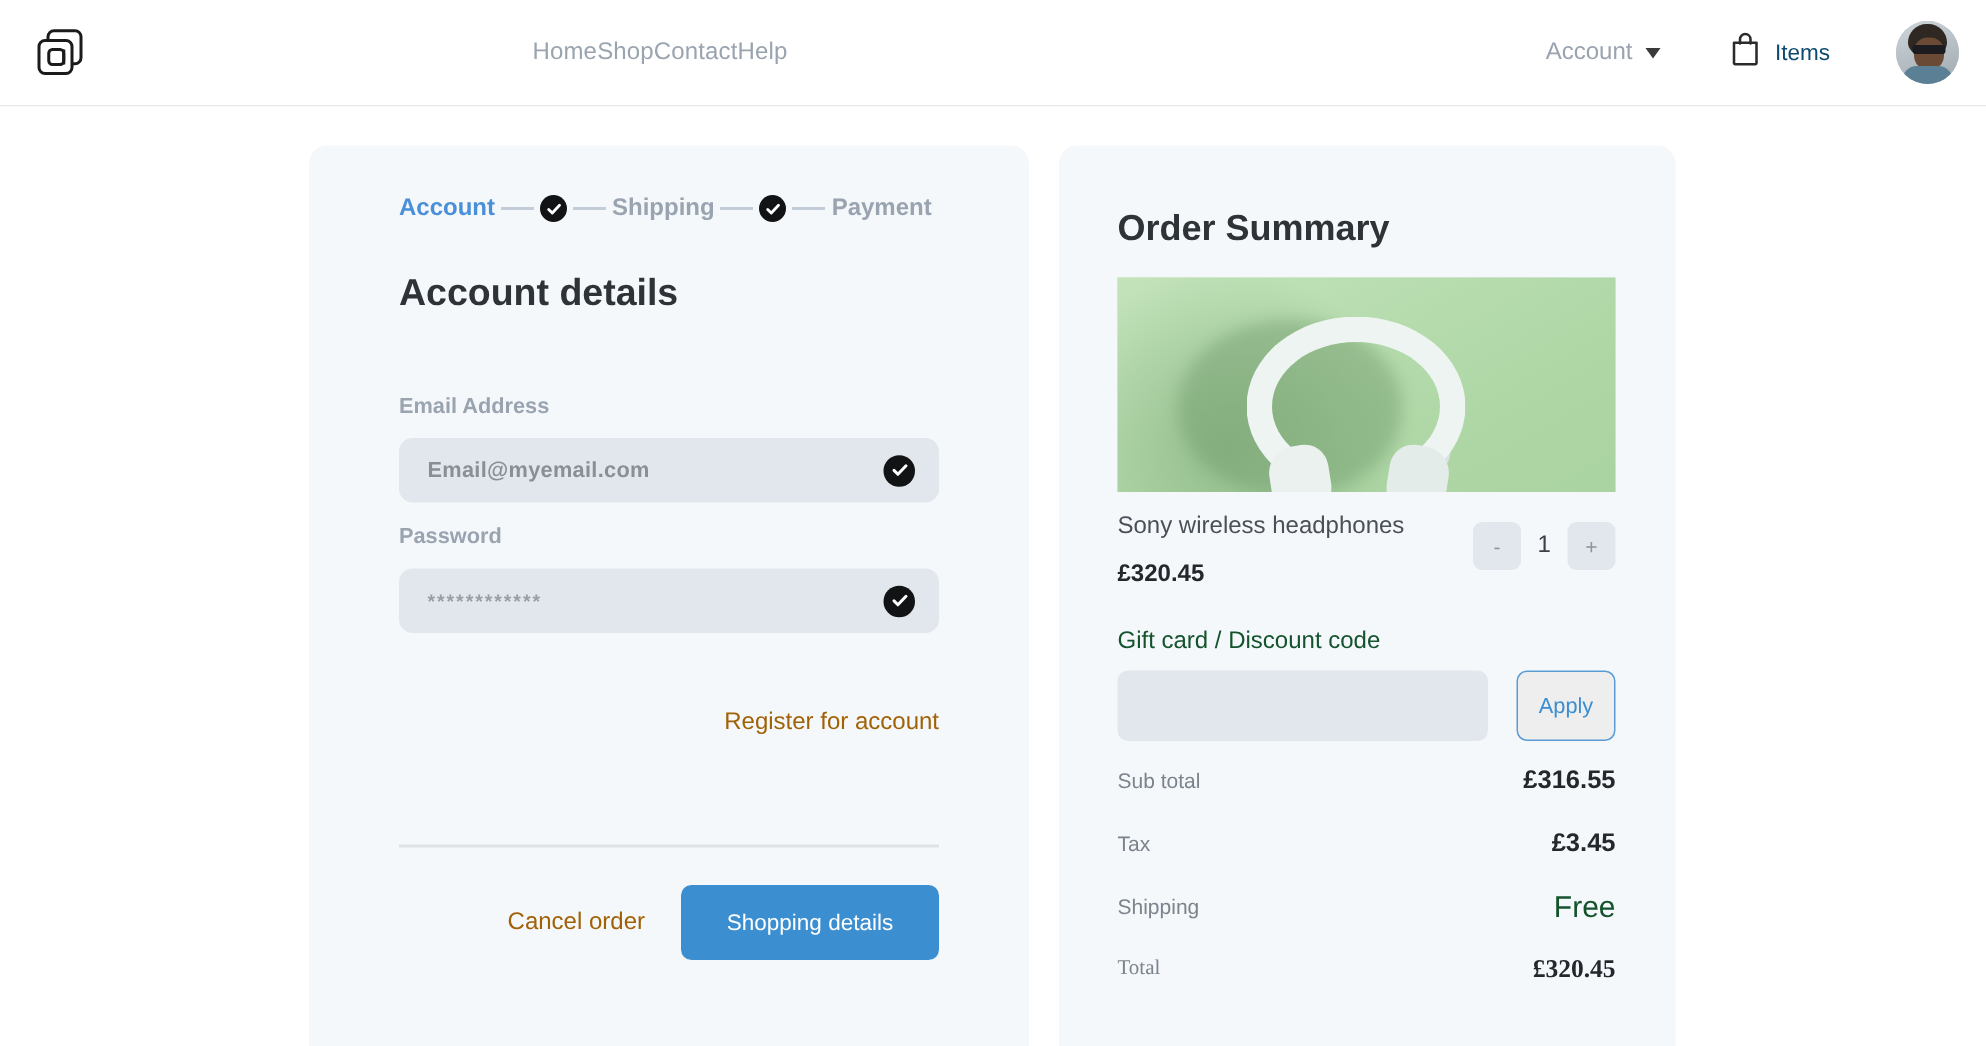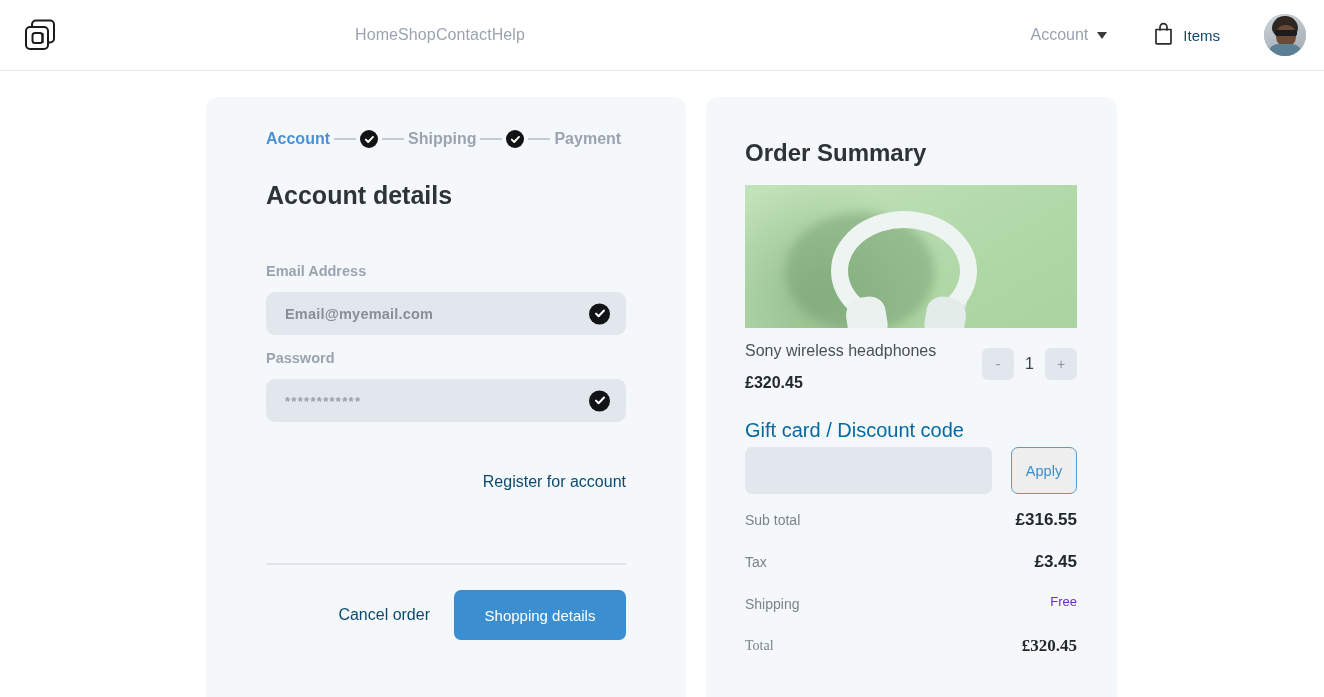--- a/index.html
+++ b/index.html
@@ -208,21 +208,21 @@
     border-radius: 7px;
     cursor: pointer;
     font-family: "Liberation Sans", sans-serif;
   }
   .btn-primary {
     background: #3b8ed0;
     color: #ffffff;
   }
   .btn-text {
     background: transparent;
-    color: #0c4a6e;
+    color: #a16207;
     cursor: pointer;
   }
 
   .login-row {
     position: absolute;
     left: 60px; top: 359px;
     width: 360px;
     height: 52px;
     display: flex;
     align-items: center;
@@ -360,22 +360,22 @@
   .qty-val {
     width: 17px;
     text-align: center;
     font-size: 16px;
     color: #3b4148;
   }
 
   .discount-label {
     position: absolute;
     left: 39px; top: 322px;
-    font-size: 20px;
-    color: #0369a1;
+    font-size: 16px;
+    color: #14532d;
   }
   .discount-input {
     position: absolute;
     left: 39px; top: 350px;
     width: 247px; height: 47px;
     background: #e2e7ee;
     border: none;
     border-radius: 7px;
     padding: 0 14px;
     font-size: 14px;
@@ -408,23 +408,23 @@
     color: #7b838c;
   }
   .total-row .t-value {
     position: absolute;
     right: 0; top: -2px;
     font-size: 17px;
     font-weight: bold;
     color: #23282d;
   }
   .total-row .t-value.free {
-    color: #6d28d9;
+    color: #14532d;
     font-weight: normal;
-    font-size: 13px;
+    font-size: 20px;
   }
   .row-sub  { top: 415px; }
   .row-tax  { top: 457px; }
   .row-ship { top: 499px; }
   .row-tot  { top: 541px; font-family: Liberation Serif, serif; }
 </style>
 </head>
 <body>
 
 <div class="header">

